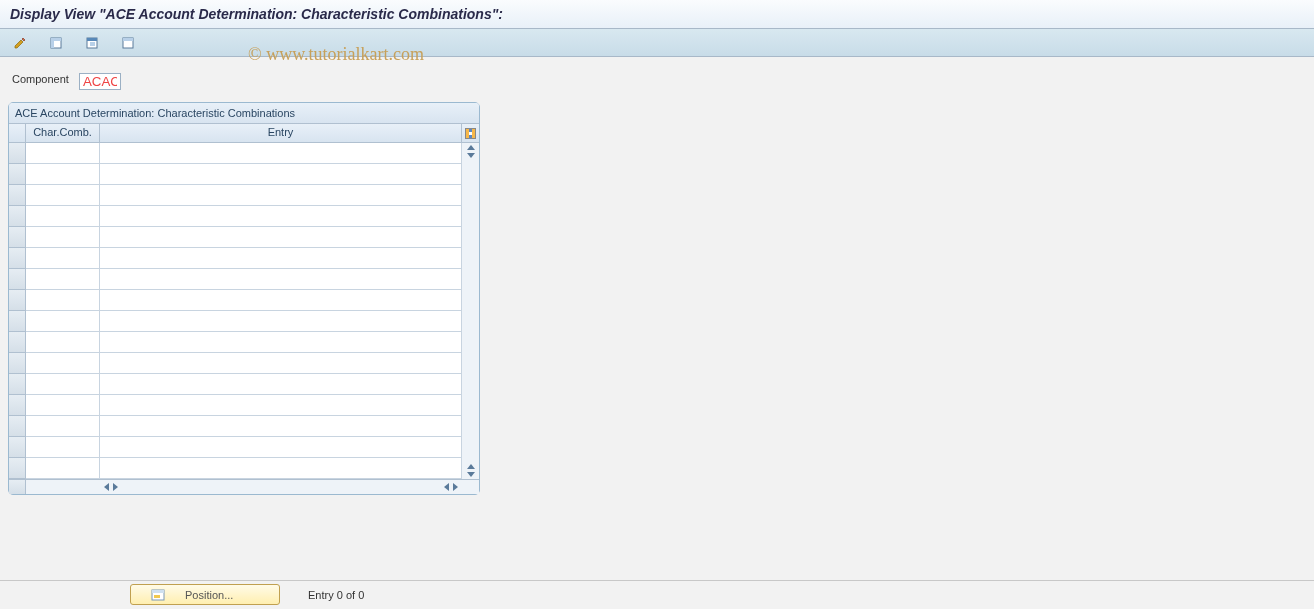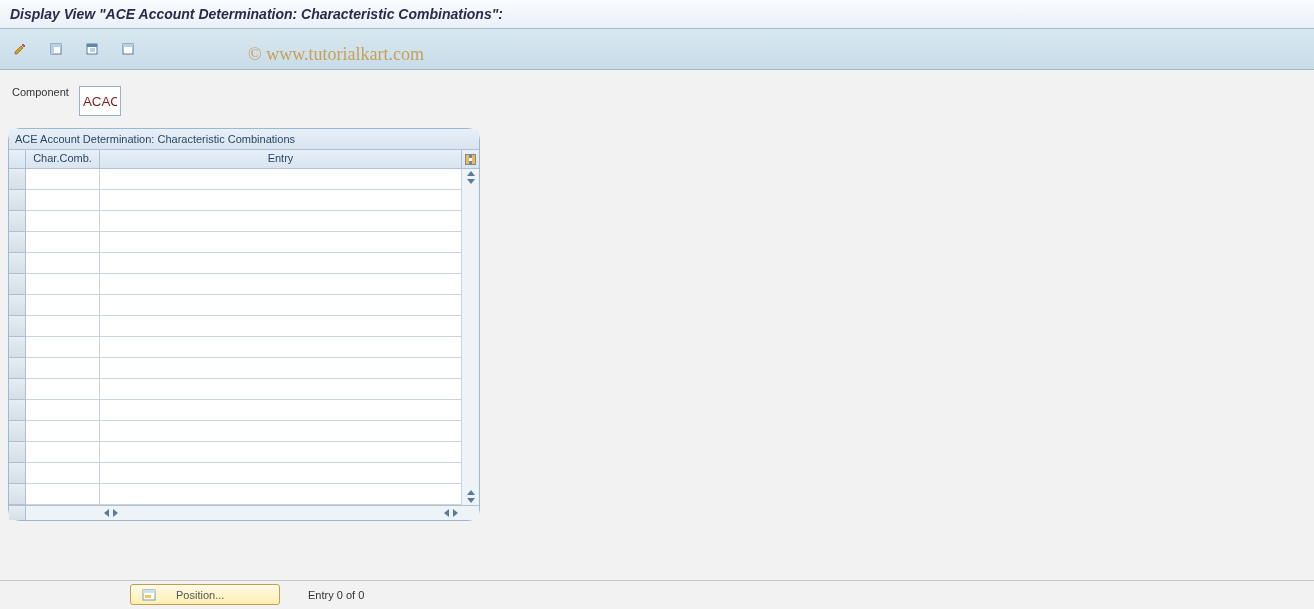--- a/index.html
+++ b/index.html
@@ -20,21 +20,21 @@
     }
     .title-text {
       font-style: italic;
       font-weight: bold;
       font-size: 14px;
       color: #2a2a4a;
     }
     .toolbar {
       background: linear-gradient(to bottom, #d8e8f0 0%, #c8dce8 100%);
       border-bottom: 1px solid #a8b8c8;
-      padding: 20px 10px;
+      padding: 7px 10px;
       height: 28px;
       display: flex;
       align-items: center;
       gap: 16px;
       position: relative;
     }
     .tb-btn {
       width: 20px;
       height: 18px;
       display: flex;
@@ -63,30 +63,30 @@
       align-items: flex-start;
       gap: 10px;
       margin: 8px 0 12px 4px;
     }
     .field-label {
       color: #333;
     }
     .field-input {
       border: 1px solid #9bb0c4;
       background: #fff;
-      padding: 14px 3px;
+      padding: 1px 3px;
       height: 17px;
       width: 42px;
-      color: #7f1d1d;
+      color: #ef4444;
     }
     .table-container {
       border: 1px solid #9bb9d0;
       width: 472px;
       background: #eef3f8;
-      border-radius: 12px;
+      border-radius: 5px;
       box-shadow: inset 0 0 0 1px #d9e5f0;
       margin-left: 0px;
     }
     .table-title {
       background: linear-gradient(to bottom, #e8f0f8 0%, #d8e4f0 100%);
       padding: 4px 6px;
       border-bottom: 1px solid #b0c0d0;
       color: #2a4662;
       border-radius: 3px 3px 0 0;
     }
@@ -185,21 +185,21 @@
       margin-left: 130px;
       width: 150px;
       height: 21px;
       background: linear-gradient(to bottom, #fffbe8 0%, #ffefb0 100%);
       border: 1px solid #c0a050;
       border-radius: 3px;
       display: flex;
       align-items: center;
       cursor: pointer;
       color: #555;
-      padding-left: 11px;
+      padding-left: 20px;
     }
     .position-btn .icon { margin-right: 20px; display:flex; }
     .entry-text {
       margin-left: 28px;
       color: #333;
     }
     
     .cfg-icon {
       width:11px; height:11px;
       background:

